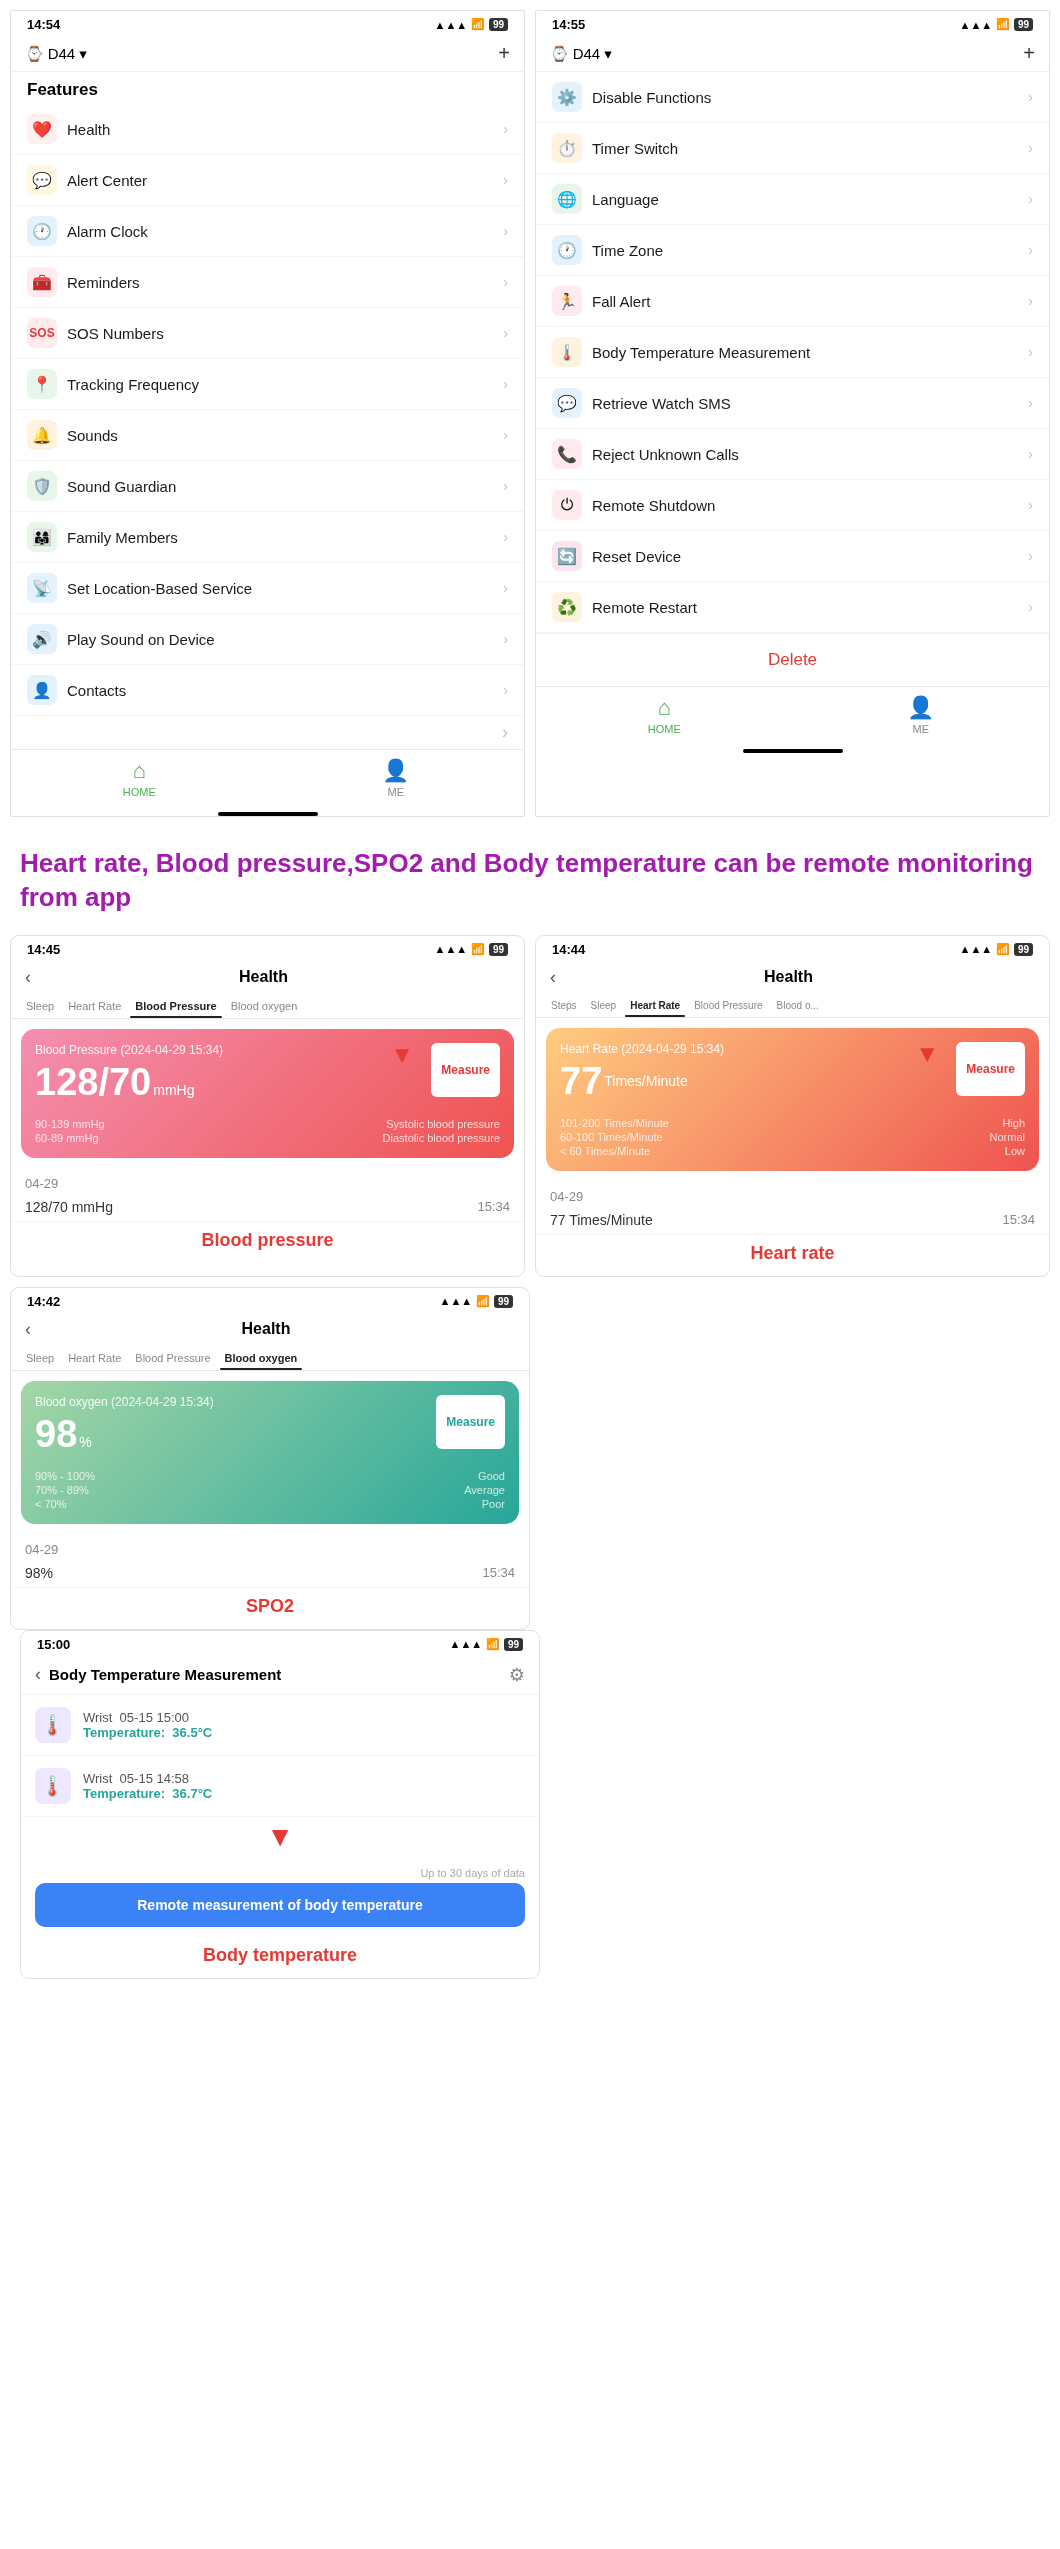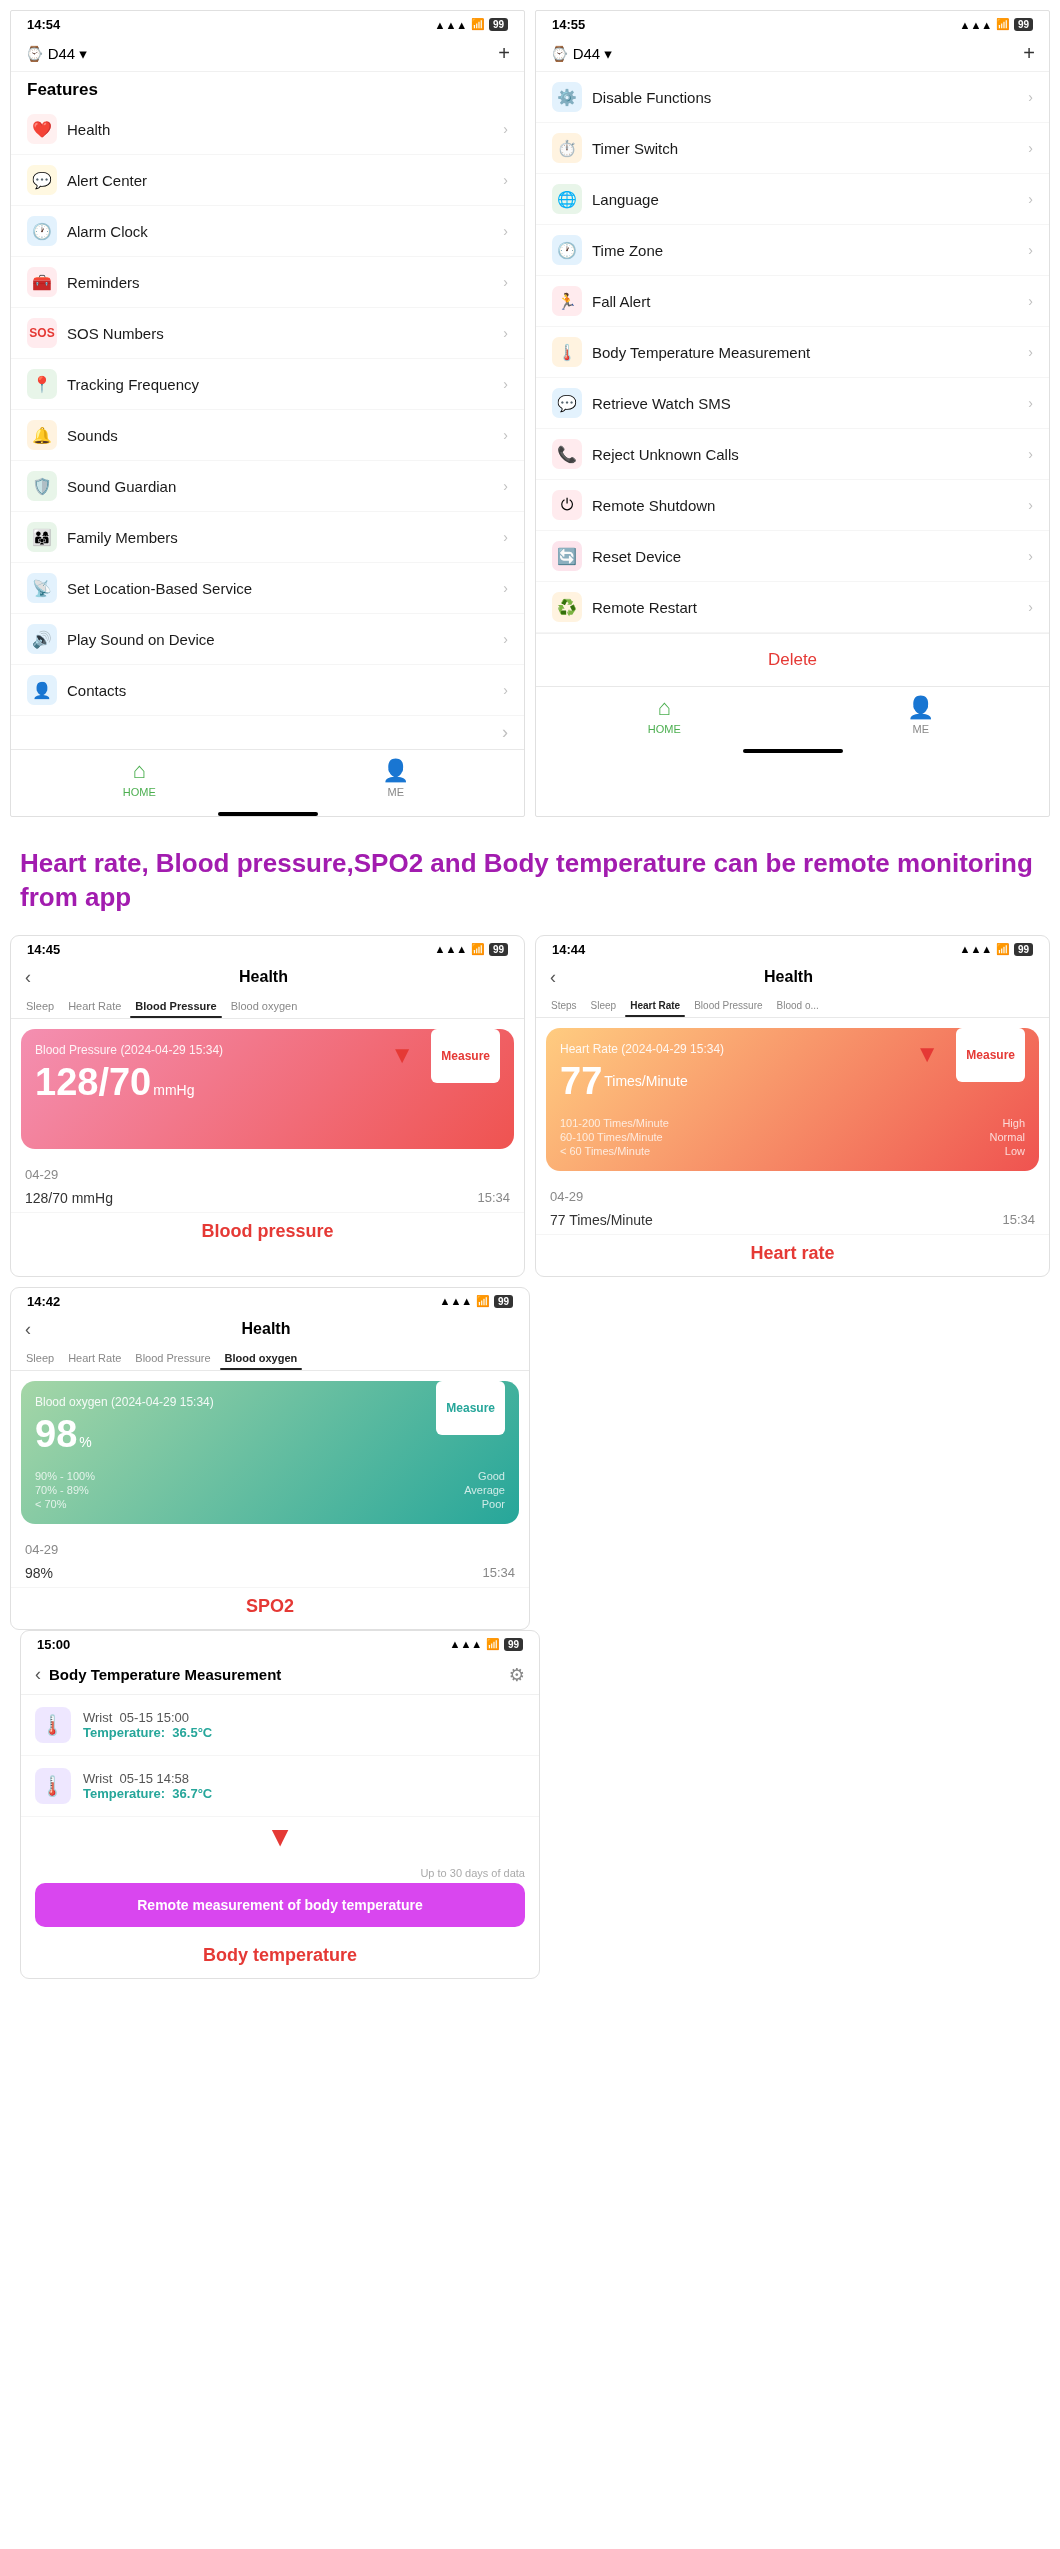--- a/index.html
+++ b/index.html
@@ -193,21 +193,21 @@
     .health-card-title { font-size: 12px; opacity: 0.9; margin-bottom: 4px; }
     .health-card-value { font-size: 38px; font-weight: 700; }
     .health-card-unit { font-size: 14px; font-weight: 400; margin-left: 2px; }
     .health-card-ranges {
       margin-top: 10px;
       font-size: 11px;
       opacity: 0.9;
     }
     .measure-btn {
       position: absolute;
-      top: 0;
+      top: 14px;
       right: 14px;
       background: #fff;
       color: #e53935;
       border: none;
       border-radius: 6px;
       padding: 20px 10px;
       font-size: 12px;
       font-weight: 600;
       cursor: pointer;
     }
@@ -282,21 +282,21 @@
       padding: 10px 14px;
     }
     .remote-hint {
       font-size: 11px;
       color: #aaa;
       text-align: right;
       margin-bottom: 4px;
     }
     .remote-measure-btn {
       width: 100%;
-      background: #d946ef;
+      background: #3b82f6;
       color: #fff;
       border: none;
       border-radius: 10px;
       padding: 14px;
       font-size: 14px;
       font-weight: 600;
       cursor: pointer;
     }
     .arrow-down-red {
       text-align: center;
@@ -551,20 +551,30 @@
       <div class="health-tab">Blood oxygen</div>
     </div>
     <div class="health-card health-card-bp">
       <div class="health-card-title">Blood Pressure  (2024-04-29 15:34)</div>
       <div style="display:flex;align-items:baseline;margin-top:4px;">
         <span class="health-card-value">128/70</span>
         <span class="health-card-unit">mmHg</span>
       </div>
       <div style="position:absolute;top:12px;right:100px;font-size:24px;color:#e53935;">▼</div>
       <button class="measure-btn">Measure</button>
+      <div class="health-card-ranges" style="margin-top:14px;">
+        <div class="range-row">
+          <span>90-139 mmHg</span>
+          <span>Systolic blood pressure</span>
+        </div>
+        <div class="range-row" style="margin-top:2px;">
+          <span>60-89 mmHg</span>
+          <span>Diastolic blood pressure</span>
+        </div>
+      </div>
     </div>
     <div class="health-record-date">04-29</div>
     <div class="health-record-row">
       <span class="health-record-val">128/70 mmHg</span>
       <span class="health-record-time">15:34</span>
     </div>
     <div class="caption-text">Blood pressure</div>
   </div>
 
   <div class="health-phone">

